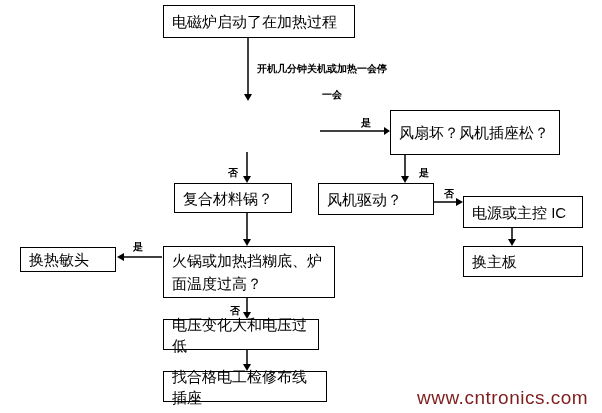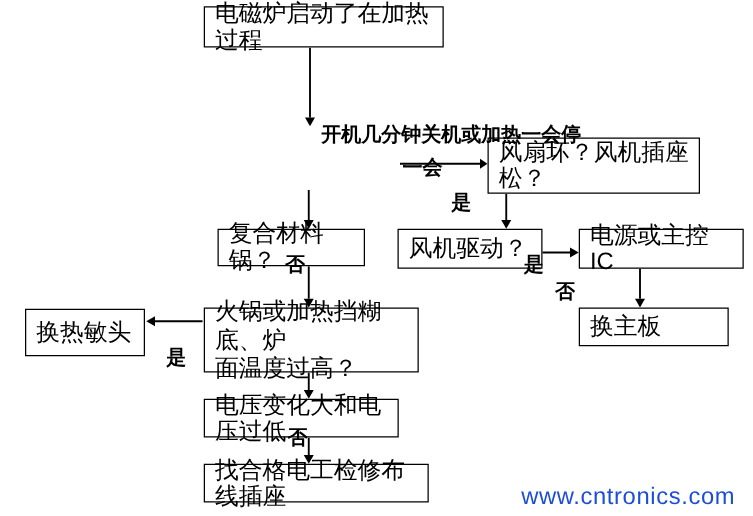--- a/index.html
+++ b/index.html
@@ -15,33 +15,32 @@
   .connectors line{stroke:#000;stroke-width:1.5;}
   .connectors polygon{fill:#000;stroke:none;}
   .node{
     position:absolute;
     box-sizing:border-box;
     border:1.5px solid #000;
     background:#fff;
     display:flex;
     align-items:center;
     padding:0 8px;
-    font-size:19px;
+    font-size:15px;
     line-height:21px;
     white-space:pre-line;
   }
   .node.tall{line-height:23px;}
   .edge-label{
     position:absolute;
-    font-size:16px;
+    font-size:10px;
     font-weight:bold;
     line-height:15px;
     white-space:nowrap;
     background:transparent;
-    margin-top:40px;
   }
   .watermark{
     position:absolute;
     left:417px;top:389px;
     font-size:19px;
     line-height:18px;
     letter-spacing:0.5px;
     font-weight:normal;
   }
 </style>
@@ -93,40 +92,40 @@
     </g>
   </svg>
 
   <div class="node" style="left:163px;top:5px;width:192px;height:33px">电磁炉启动了在加热过程</div>
 
 
   <div class="node" style="left:390px;top:110px;width:170px;height:45px">风扇坏？风机插座松？</div>
 
   <div class="node" style="left:318px;top:183px;width:116px;height:32px">风机驱动？</div>
 
-  <div class="node" style="left:463px;top:183px;width:132px;height:32px">电源或主控 IC</div>
+  <div class="node" style="left:463px;top:196px;width:120px;height:32px">电源或主控 IC</div>
 
   <div class="node" style="left:174px;top:183px;width:118px;height:30px">复合材料锅？</div>
 
   <div class="node" style="left:463px;top:246px;width:120px;height:31px">换主板</div>
 
   <div class="node tall" style="left:163px;top:246px;width:172px;height:52px">火锅或加热挡糊底、炉
 面温度过高？</div>
 
-  <div class="node" style="left:20px;top:247px;width:96px;height:38px">换热敏头</div>
+  <div class="node" style="left:20px;top:247px;width:96px;height:25px">换热敏头</div>
 
   <div class="node" style="left:163px;top:319px;width:156px;height:31px">电压变化大和电压过低</div>
 
-  <div class="node" style="left:163px;top:371px;width:180px;height:31px">找合格电工检修布线插座</div>
+  <div class="node" style="left:163px;top:371px;width:164px;height:31px">找合格电工检修布线插座</div>
 
   <div class="edge-label" style="left:257px;top:61px">开机几分钟关机或加热一会停</div>
   <div class="edge-label" style="left:322px;top:87px">一会</div>
 
   <div class="edge-label" style="left:361px;top:115px">是</div>
   <div class="edge-label" style="left:419px;top:165px">是</div>
   <div class="edge-label" style="left:444px;top:186px">否</div>
   <div class="edge-label" style="left:228px;top:165px">否</div>
   <div class="edge-label" style="left:133px;top:239px">是</div>
   <div class="edge-label" style="left:230px;top:303px">否</div>
 
-  <div class="watermark" style="color: #1d4ed8;">www.cntronics.com</div>
+  <div class="watermark" style="color: #7f1d1d;">www.cntronics.com</div>
 
 </div>
 
 </body></html>

